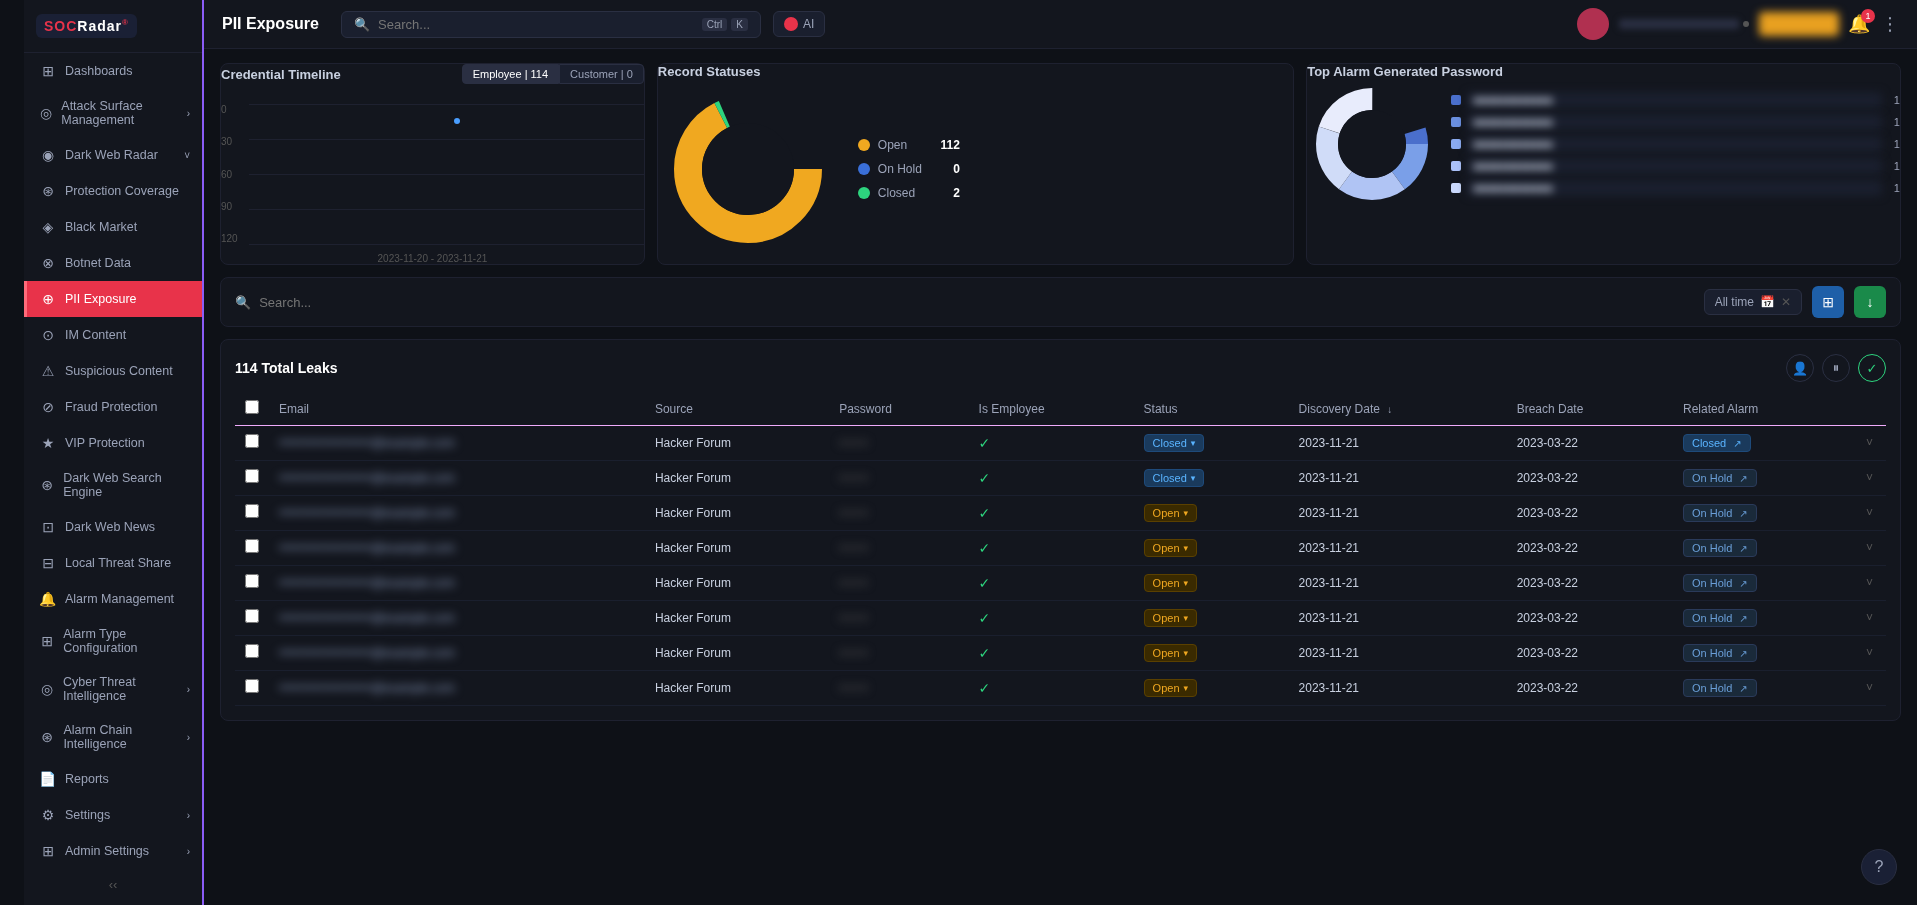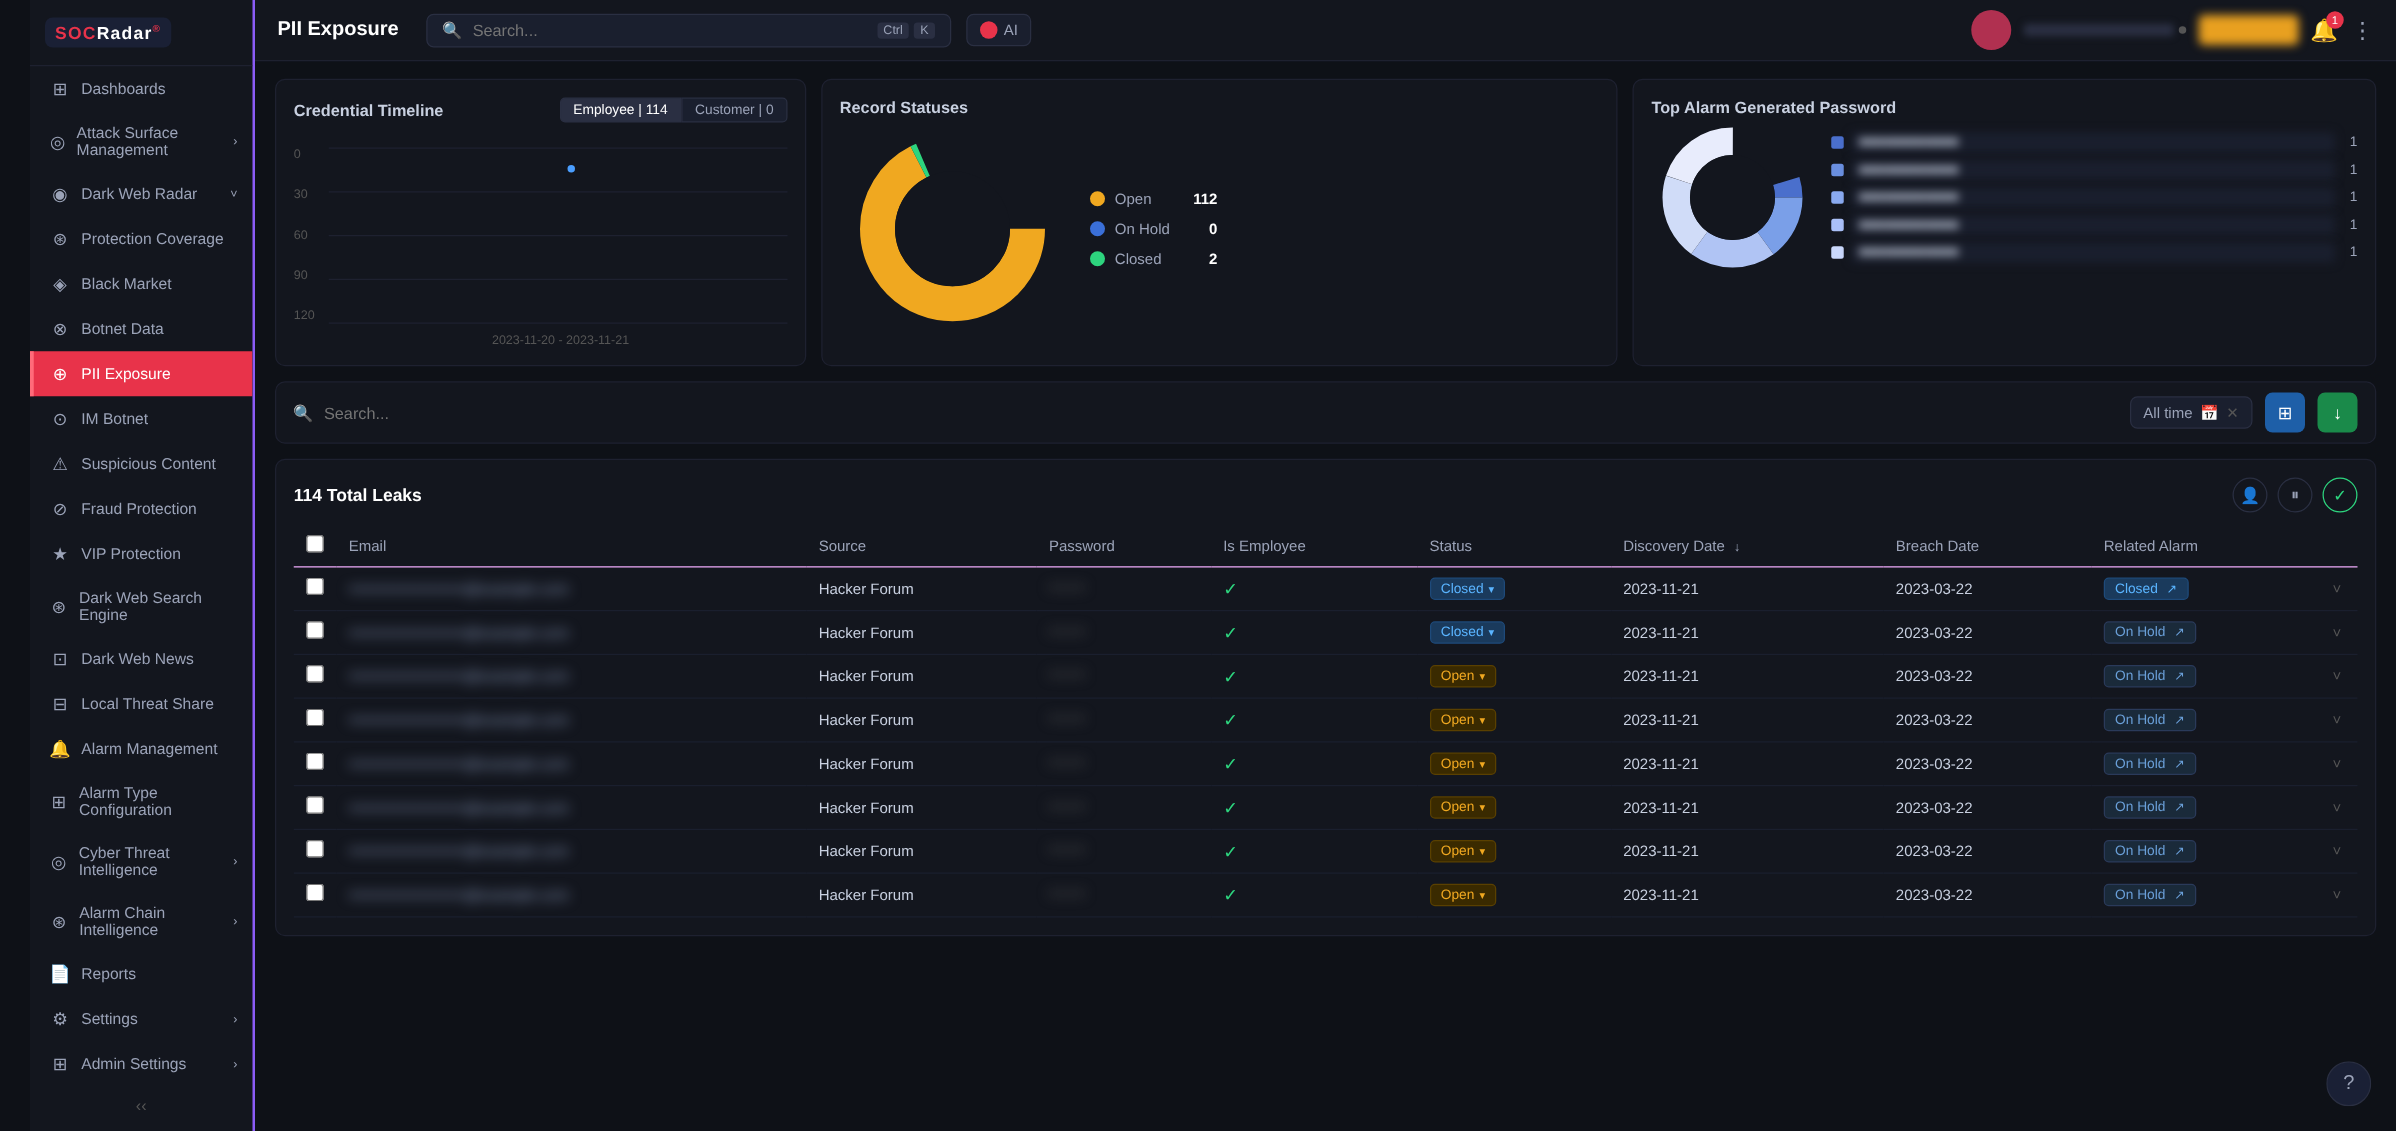--- a/index.html
+++ b/index.html
@@ -160,21 +160,20 @@
     
     .panels-row {
       display: grid;
       grid-template-columns: 1fr 1.5fr 1.4fr;
       gap: 12px;
     }
     .panel {
       background: #13161e;
       border: 1px solid #1e2130;
       border-radius: 8px;
-      padding: 14px;
     }
     .panel-title { font-size: 13px; font-weight: 600; color: #c8d0e0; margin-bottom: 12px; }
 
     
     .timeline-tabs { display: flex; gap: 0; margin-bottom: 12px; float: right; margin-top: -30px; }
     .timeline-tab {
       padding: 3px 10px;
       font-size: 11px;
       background: #1a1f2e;
       border: 1px solid #2a2f42;
@@ -222,21 +221,20 @@
       border-radius: 50%;
     }
     .chart-x-label {
       position: absolute;
       bottom: 0;
       left: 50%;
       transform: translateX(-50%);
       font-size: 10px;
       color: #555;
       white-space: nowrap;
-      margin-left: 16px;
     }
 
     
     .record-statuses-inner {
       display: flex;
       align-items: center;
       gap: 20px;
     }
     .donut-container { position: relative; width: 180px; height: 180px; }
     .donut-container svg { width: 180px; height: 180px; }
@@ -450,21 +448,21 @@
     <div class="sidebar-item">
       <span class="icon">⊗</span>
       <span>Botnet Data</span>
     </div>
     <div class="sidebar-item active">
       <span class="icon">⊕</span>
       <span>PII Exposure</span>
     </div>
     <div class="sidebar-item">
       <span class="icon">⊙</span>
-      <span>IM Botnet</span>
+      <span>IM Content</span>
     </div>
     <div class="sidebar-item">
       <span class="icon">⚠</span>
       <span>Suspicious Content</span>
     </div>
     <div class="sidebar-item">
       <span class="icon">⊘</span>
       <span>Fraud Protection</span>
     </div>
     <div class="sidebar-item">

